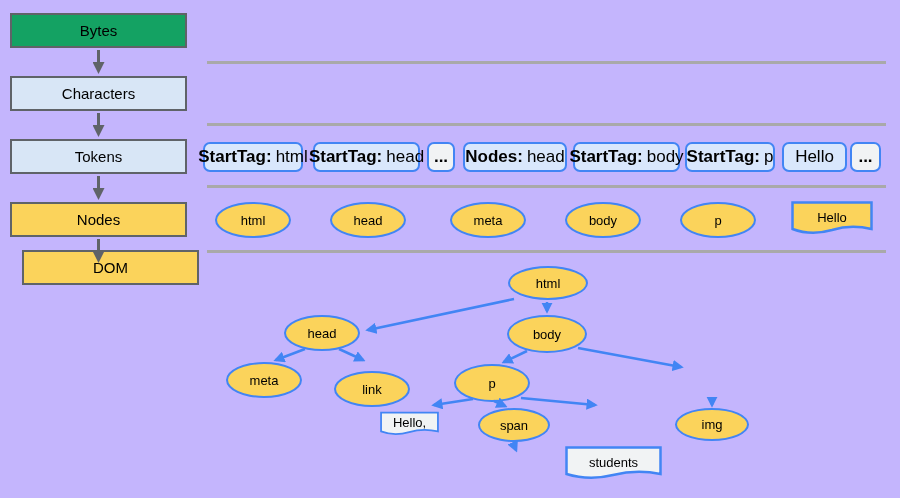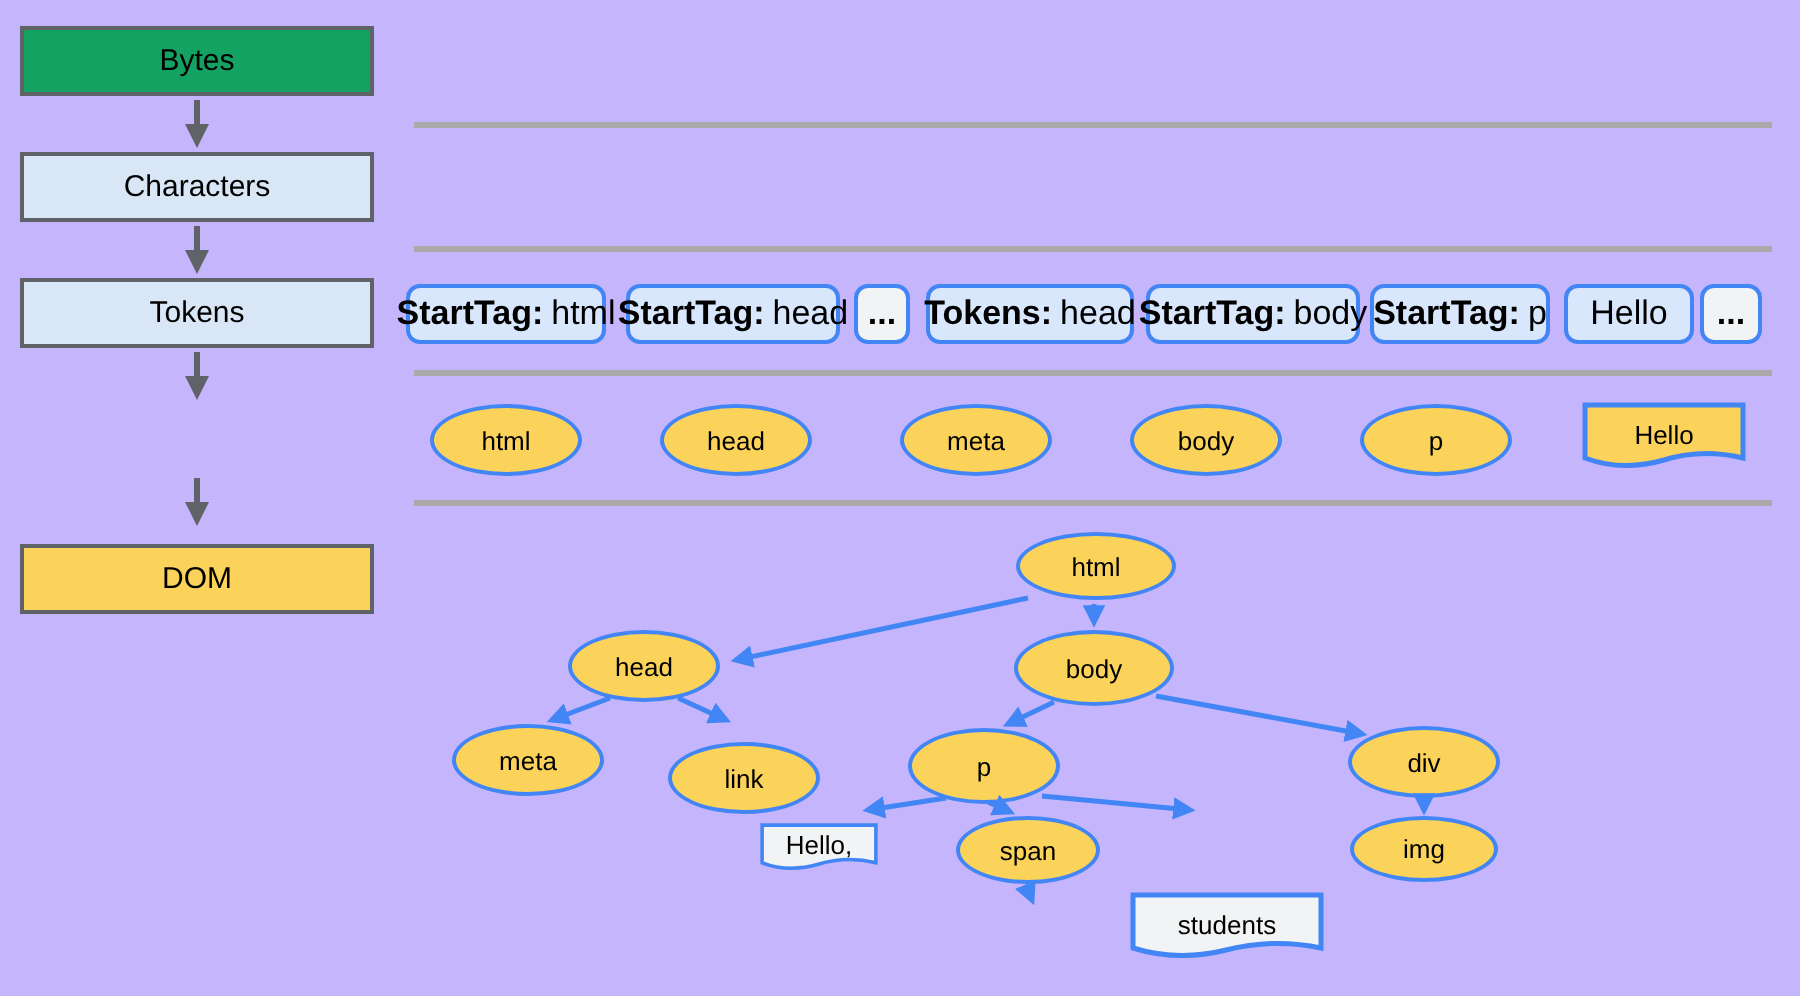--- a/index.html
+++ b/index.html
@@ -51,42 +51,45 @@
 
   <div class="stage-box fill-green" style="top:13px;">
       <span>Bytes</span>
     </div>
   <div class="stage-box fill-blue" style="top:76px;">
       <span>Characters</span>
     </div>
   <div class="stage-box fill-blue" style="top:139px;">
       <span>Tokens</span>
     </div>
-  <div class="stage-box fill-yellow" style="top:272px;">
+  <div class="stage-box fill-yellow" style="top:202px;">
+      <span>Nodes</span>
+    </div>
+  <div class="stage-box fill-yellow" style="top:250px;margin-left:12px;">
       <span>DOM</span>
     </div>
 
   <div class="separator" style="top:61px;"></div>
   <div class="separator" style="top:123px;"></div>
   <div class="separator" style="top:185px;"></div>
   <div class="separator" style="top:250px;"></div>
 
   <div class="chip" style="left:203px;width:100px;">
       <b>StartTag:</b>
       <span class="val">html</span>
     </div>
   <div class="chip" style="left:313px;width:107px;">
       <b>StartTag:</b>
       <span class="val">head</span>
     </div>
   <div class="chip lite" style="left:427px;width:28px;">
       <span class="val">...</span>
     </div>
   <div class="chip" style="left:463px;width:104px;">
-      <b>Tokens:</b>
+      <b>Nodes:</b>
       <span class="val">head</span>
     </div>
   <div class="chip" style="left:573px;width:107px;">
       <b>StartTag:</b>
       <span class="val">body</span>
     </div>
   <div class="chip" style="left:685px;width:90px;">
       <b>StartTag:</b>
       <span class="val">p</span>
     </div>
@@ -130,23 +133,20 @@
     </div>
   <div class="ellipse" style="left:226px;top:362px;width:76px;height:36px;">
       <span>meta</span>
     </div>
   <div class="ellipse" style="left:334px;top:345px;width:76px;height:36px;margin-top:26px;">
       <span>link</span>
     </div>
   <div class="ellipse" style="left:454px;top:364px;width:76px;height:38px;">
       <span>p</span>
     </div>
-  <div class="ellipse" style="left:674px;top:363px;width:76px;height:36px;">
-      <span>div</span>
-    </div>
   <div class="ellipse" style="left:675px;top:408px;width:74px;height:33px;">
       <span>img</span>
     </div>
   <div class="ellipse" style="left:478px;top:408px;width:72px;height:34px;">
       <span>span</span>
     </div>
 
   <div class="textnode" style="left:380px;top:406px;width:59px;height:38px;align-items:center;">
     <svg viewBox="0 0 83 38">
         <path d="M1.5,1.5 H81.5 V28 Q61,23 41,29 Q20,35 1.5,28 Z" fill="#F1F3F4" stroke="#4285F4" stroke-width="2.5"></path>

